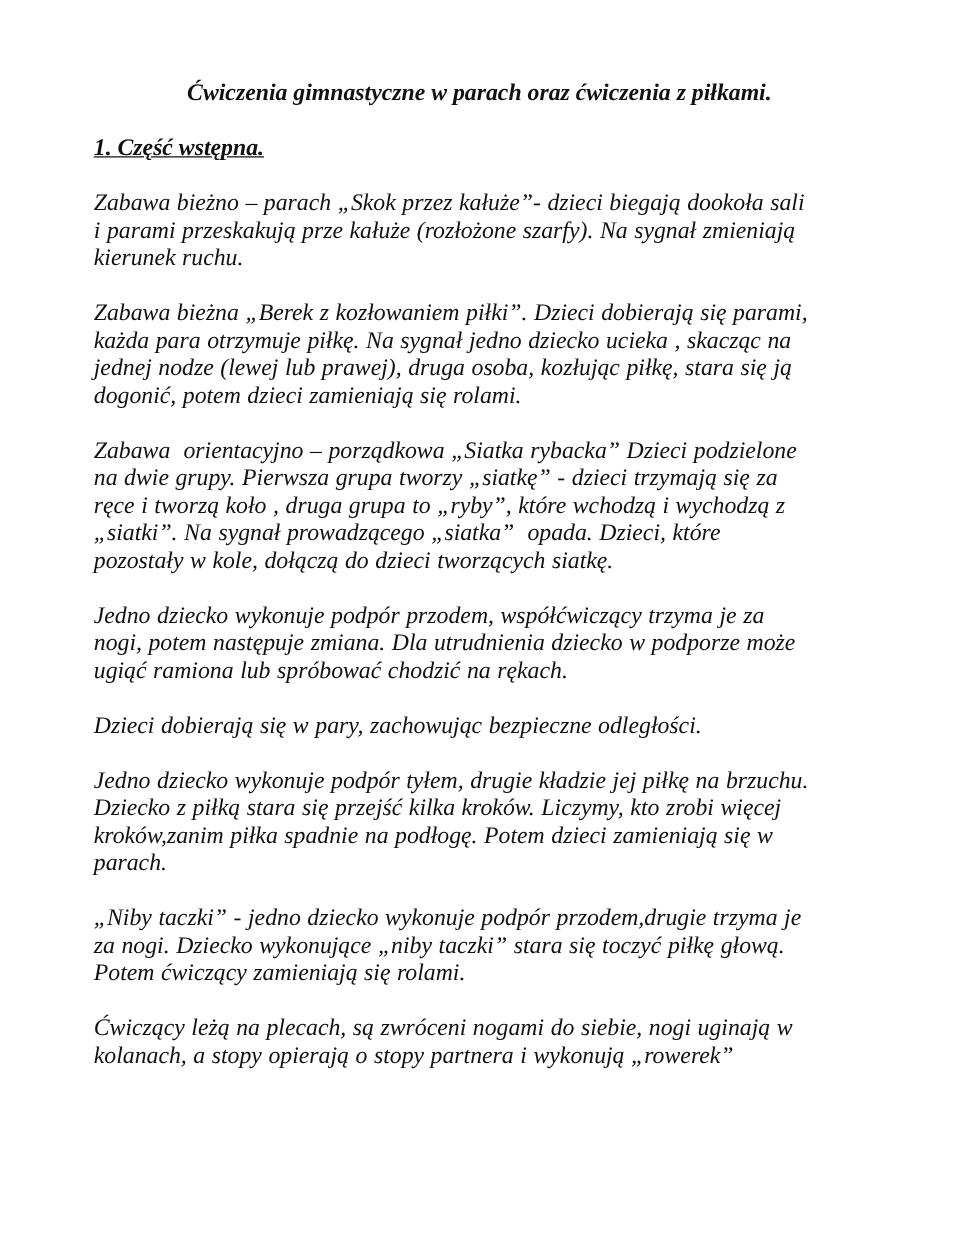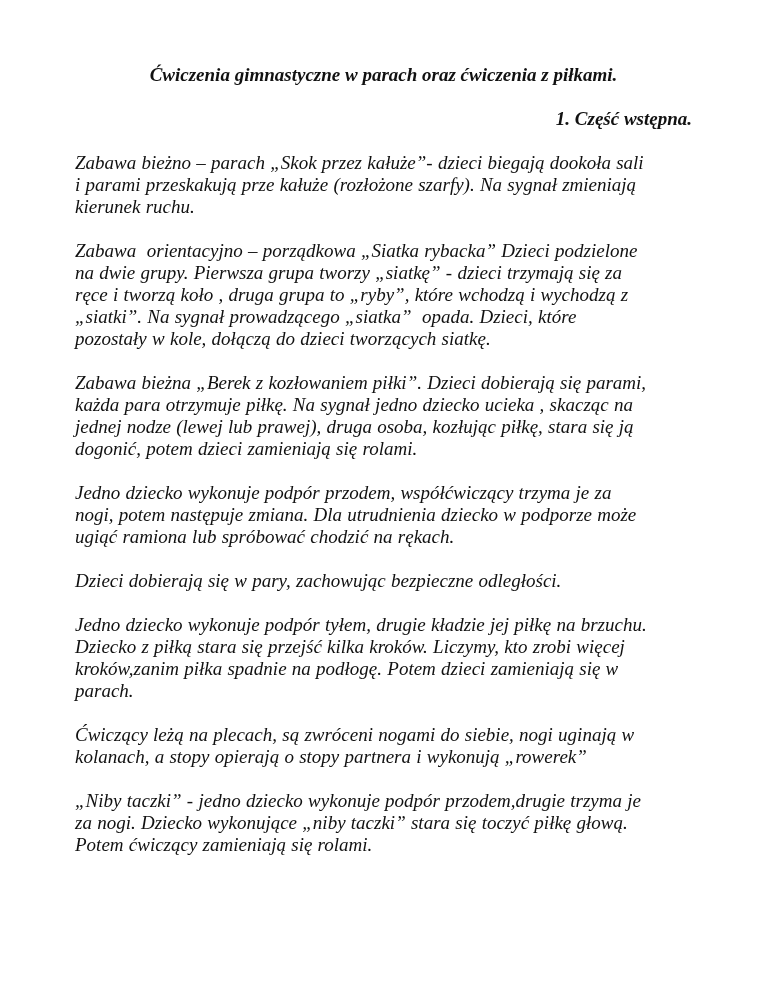--- a/index.html
+++ b/index.html
@@ -26,67 +26,67 @@
   }
   .doc-title {
     font-weight: bold;
     text-align: center;
     margin: 0 0 22px 0;
     font-size: 19px;
     white-space: pre-wrap;
   }
   .section-heading {
     font-weight: bold;
+    text-decoration: underline;
     margin: 0 0 22px 0;
     font-size: 19px;
     white-space: pre-wrap;
-    text-align: right;
   }
   .para {
     margin: 0 0 22px 0;
     white-space: pre-wrap;
     word-spacing: 0.5px;
   }
 </style>
 </head>
 <body>
 
 <div class="page">
 
   <h1 class="doc-title">Ćwiczenia gimnastyczne w parach oraz ćwiczenia z piłkami.</h1>
 
   <h2 class="section-heading">1. Część wstępna.</h2>
 
   <p class="para">Zabawa bieżno – parach „Skok przez kałuże”- dzieci biegają dookoła sali
 i parami przeskakują prze kałuże (rozłożone szarfy). Na sygnał zmieniają
 kierunek ruchu.</p>
 
+  <p class="para">Zabawa bieżna „Berek z kozłowaniem piłki”. Dzieci dobierają się parami,
+każda para otrzymuje piłkę. Na sygnał jedno dziecko ucieka , skacząc na
+jednej nodze (lewej lub prawej), druga osoba, kozłując piłkę, stara się ją
+dogonić, potem dzieci zamieniają się rolami.</p>
+
   <p class="para">Zabawa  orientacyjno – porządkowa „Siatka rybacka” Dzieci podzielone
 na dwie grupy. Pierwsza grupa tworzy „siatkę” - dzieci trzymają się za
 ręce i tworzą koło , druga grupa to „ryby”, które wchodzą i wychodzą z
 „siatki”. Na sygnał prowadzącego „siatka”  opada. Dzieci, które
 pozostały w kole, dołączą do dzieci tworzących siatkę.</p>
-
-  <p class="para">Zabawa bieżna „Berek z kozłowaniem piłki”. Dzieci dobierają się parami,
-każda para otrzymuje piłkę. Na sygnał jedno dziecko ucieka , skacząc na
-jednej nodze (lewej lub prawej), druga osoba, kozłując piłkę, stara się ją
-dogonić, potem dzieci zamieniają się rolami.</p>
 
 
   <p class="para">Jedno dziecko wykonuje podpór przodem, współćwiczący trzyma je za
 nogi, potem następuje zmiana. Dla utrudnienia dziecko w podporze może
 ugiąć ramiona lub spróbować chodzić na rękach.</p>
 
   <p class="para">Dzieci dobierają się w pary, zachowując bezpieczne odległości.</p>
 
   <p class="para">Jedno dziecko wykonuje podpór tyłem, drugie kładzie jej piłkę na brzuchu.
 Dziecko z piłką stara się przejść kilka kroków. Liczymy, kto zrobi więcej
 kroków,zanim piłka spadnie na podłogę. Potem dzieci zamieniają się w
 parach.</p>
 
-  <p class="para">Ćwiczący leżą na plecach, są zwróceni nogami do siebie, nogi uginają w
-kolanach, a stopy opierają o stopy partnera i wykonują „rowerek”</p>
-
   <p class="para">„Niby taczki” - jedno dziecko wykonuje podpór przodem,drugie trzyma je
 za nogi. Dziecko wykonujące „niby taczki” stara się toczyć piłkę głową.
 Potem ćwiczący zamieniają się rolami.</p>
 
+  <p class="para">Ćwiczący leżą na plecach, są zwróceni nogami do siebie, nogi uginają w
+kolanach, a stopy opierają o stopy partnera i wykonują „rowerek”</p>
+
 </div>
 
 </body></html>

